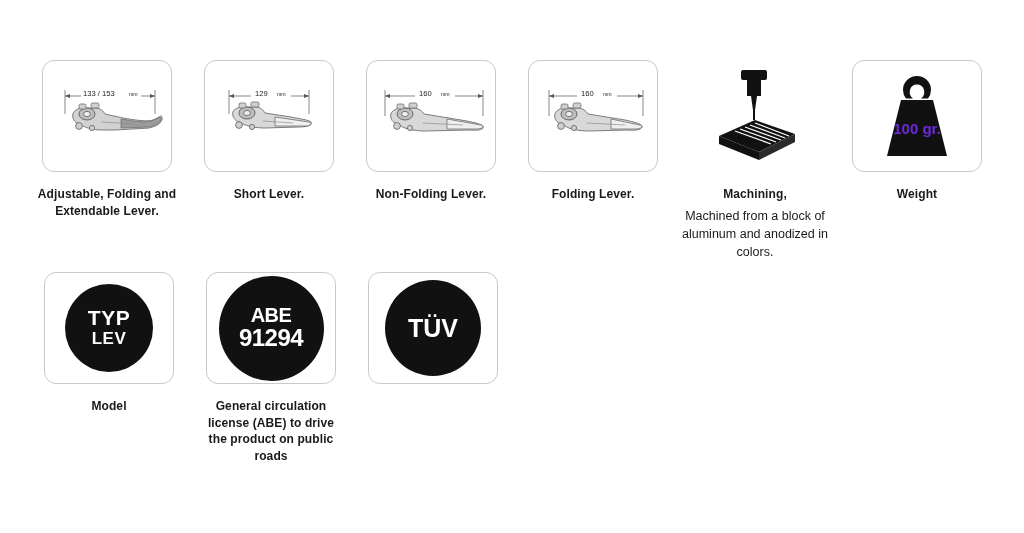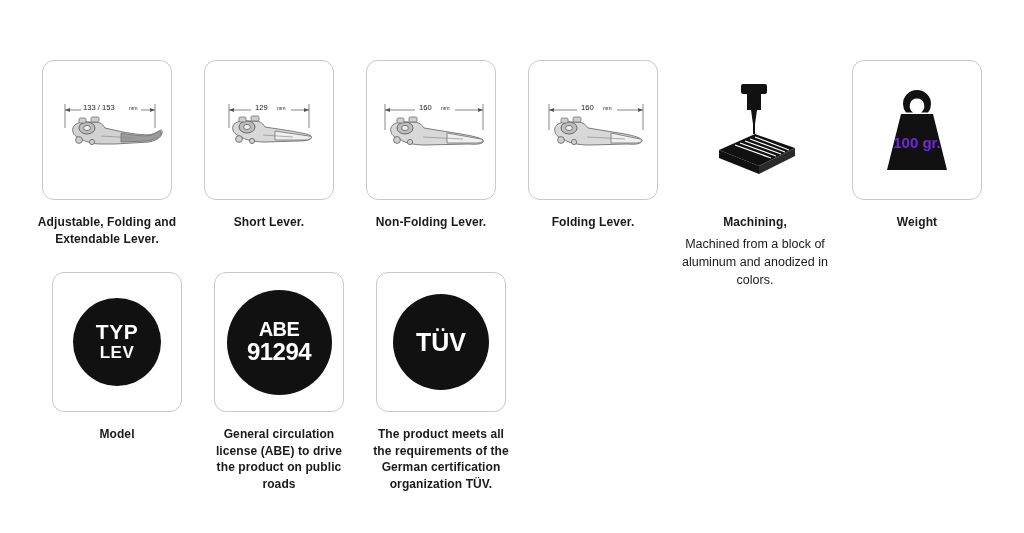--- a/index.html
+++ b/index.html
@@ -15,33 +15,33 @@
     width: 1024px;
     height: 533px;
     background: #fff;
   }
   .row {
     position: absolute;
     display: flex;
     align-items: flex-start;
   }
   .row-1 { top: 60px; left: 42px; }
-  .row-2 { top: 272px; left: 52px; }
+  .row-2 { top: 272px; left: 44px; }
 
   .cell {
     width: 130px;
     margin-right: 32px;
     display: flex;
     flex-direction: column;
     align-items: center;
   }
 
   .card {
     width: 130px;
-    height: 140px;
+    height: 112px;
     border: 1.5px solid #c9c9c9;
     border-radius: 12px;
     background: #fff;
     display: flex;
     align-items: center;
     justify-content: center;
     position: relative;
     overflow: hidden;
   }
   .card.borderless {
@@ -296,18 +296,17 @@
       </div>
       <div class="caption">General circulation license (ABE) to drive the product on public roads</div>
     </div>
 
     <div class="cell">
       <div class="card">
         <div class="badge-circle c-tuv">
           <div class="l1">TÜV</div>
         </div>
       </div>
-      <div class="caption">The product meets all the requirements of the German certification organization TÜV.</div>
     </div>
 
   </div>
 
 </div>
 
 </body></html>

